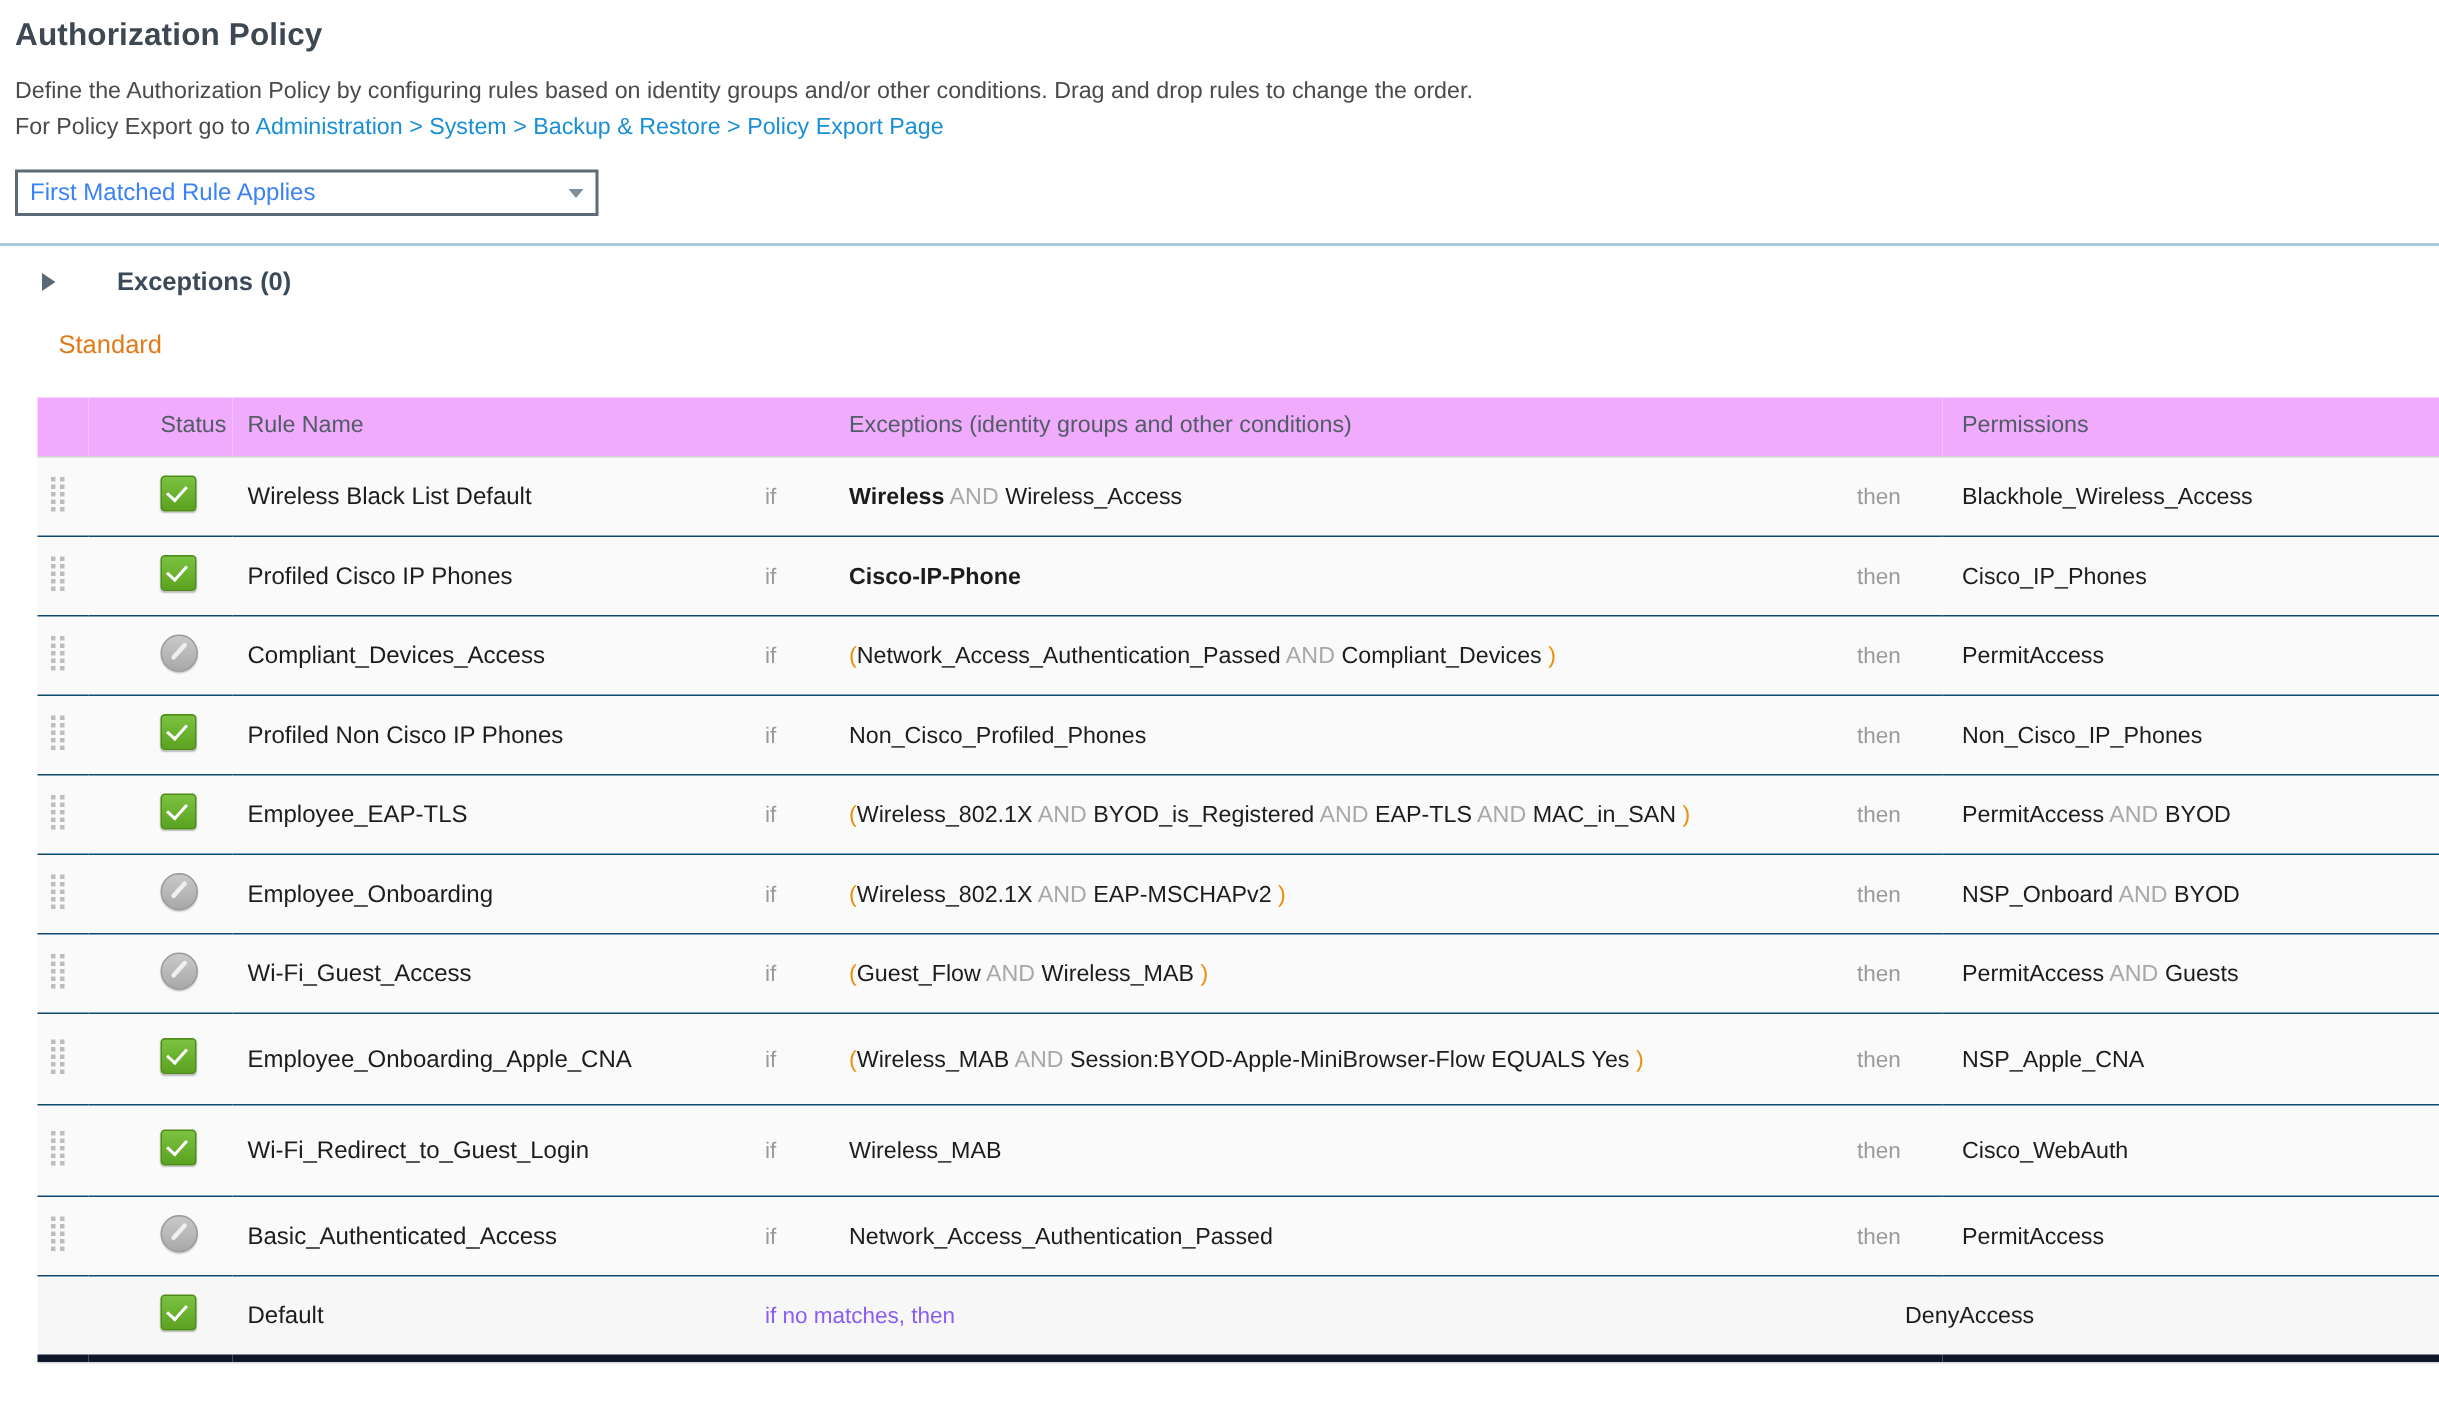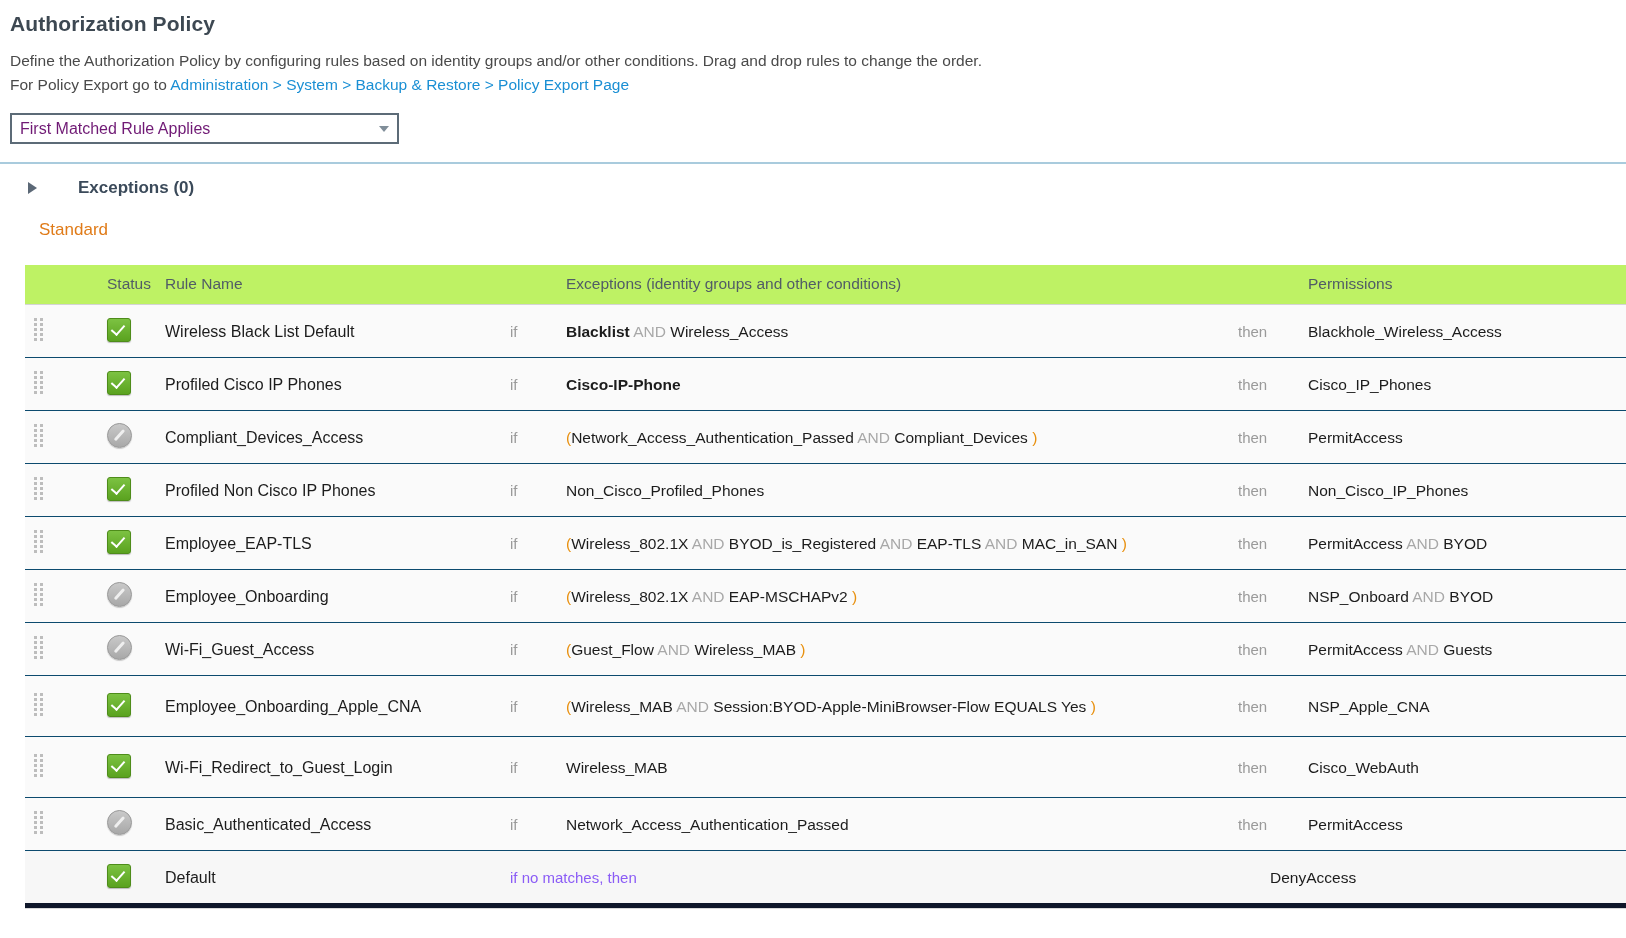--- a/index.html
+++ b/index.html
@@ -58,21 +58,21 @@
     border: 2px solid #5c6b77;
     background: #ffffff;
     box-sizing: border-box;
     position: relative;
     display: flex;
     align-items: center;
     cursor: pointer;
   }
   .select-value {
     font-size: 16px;
-    color: #701a75;
+    color: #3b82f6;
     padding-left: 8px;
     flex: 1;
     white-space: nowrap;
     overflow: hidden;
   }
   .select-arrow {
     width: 26px;
     height: 100%;
     display: flex;
     align-items: center;
@@ -132,21 +132,21 @@
     width: 1601px;
     border-collapse: collapse;
     table-layout: fixed;
     font-size: 15px;
   }
   .table th {
     text-align: left;
     font-weight: normal;
     color: #515c66;
     font-size: 15.5px;
-    background: #bef264;
+    background: #f0abfc;
     border-bottom: 1px solid #d4d4d4;
     padding: 6px 0 7px 0;
     height: 26px;
     vertical-align: middle;
   }
   .table tr.rule-row {
     background: #fafafa;
     border-bottom: 1px solid #0c4a6e;
   }
   .table tr.rule-row td {
@@ -349,21 +349,21 @@
               <span></span>
               <span></span>
               <span></span>
               <span></span>
               <span></span>
             </div>
           </td>
           <td class="status-cell"><span class="icon-enabled"></span></td>
           <td class="rule-name">Wireless Black List Default</td>
           <td class="kw">if</td>
-          <td class="cond-cell"><span class="bold">Blacklist</span> <span class="and">AND</span> <span>Wireless_Access</span></td>
+          <td class="cond-cell"><span class="bold">Wireless</span> <span class="and">AND</span> <span>Wireless_Access</span></td>
           <td class="kw kw-then">then</td>
           <td class="perm-cell"><span>Blackhole_Wireless_Access</span></td>
         </tr>
         <tr class="rule-row">
           <td>
             <div class="drag-handle">
               <span></span>
               <span></span>
               <span></span>
               <span></span>

